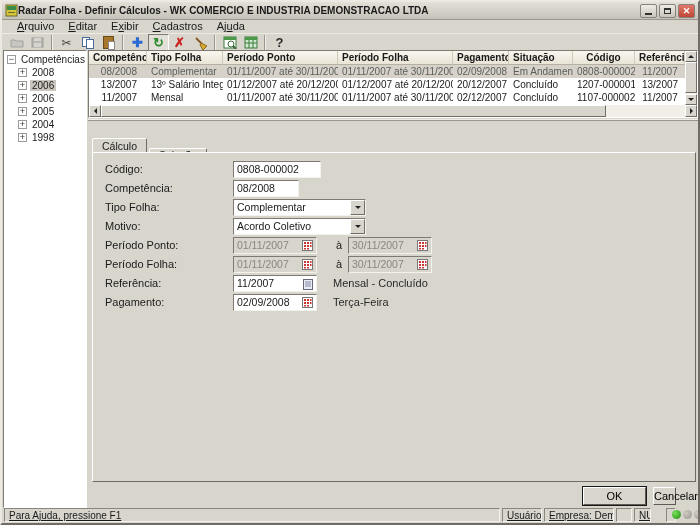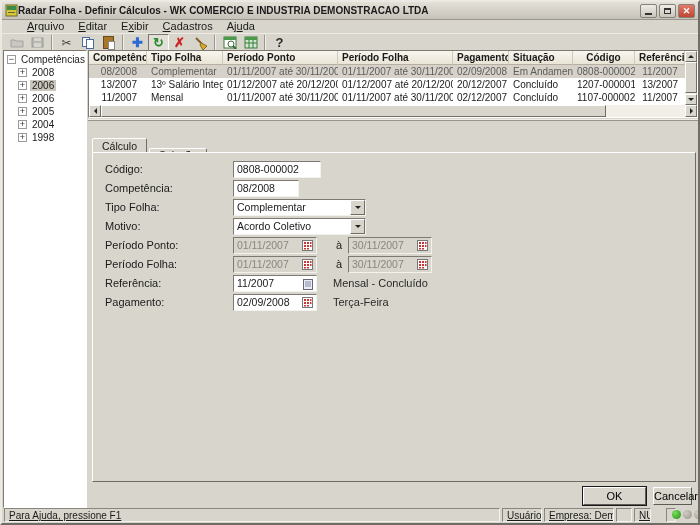--- a/index.html
+++ b/index.html
@@ -22,21 +22,21 @@
   .winbtns{ display:flex; gap:2px; }
   .wbtn{
     width:17px; height:14px; display:flex; align-items:center; justify-content:center;
     background:linear-gradient(#efece6,#c9c5bc); border:1px solid #86827a; border-radius:2px;
     font-size:9px; font-weight:bold; color:#333; position:relative;
   }
   .wbtn.close{ background:linear-gradient(#e2796a,#bf4734); color:#fff; }
   .glyph-min{ position:absolute; left:4px; bottom:2px; width:7px; height:2px; background:#333; }
   .glyph-restore{ position:absolute; left:4px; top:3px; width:7px; height:6px; border:1px solid #333; border-top-width:2px; background:transparent; }
   
-  .menubar{ position:absolute; left:0; top:18px; width:696px; height:13px; display:flex; align-items:center; padding-left:18px; }
+  .menubar{ position:absolute; left:0; top:18px; width:696px; height:13px; display:flex; align-items:center; padding-left:8px; }
   .menuitem{ padding:0 7px; height:13px; line-height:13px; cursor:default; }
   
   .toolbar{ position:absolute; left:0; top:31px; width:696px; height:18px; display:flex; align-items:center; padding-left:4px; border-top:1px solid #eeebe4; }
   .tbtn{ width:21px; height:17px; display:flex; align-items:center; justify-content:center; font-size:12px; }
   .tbtn.pressed{ border:1px solid; border-color:#7a766f #fff #fff #7a766f; background:#e2dfd8; }
   .tsep{ width:2px; height:15px; border-left:1px solid #9a968e; border-right:1px solid #f2efe8; margin:0 3px; }
   .dis{ opacity:.45; filter:grayscale(1); }
   .copy-icon{ position:relative; width:12px; height:12px; }
   .copy-icon i{ position:absolute; width:8px; height:10px; background:#fff; border:1px solid #4a6a9a; }
   .copy-icon i:nth-child(1){ left:0; top:0; }
@@ -489,21 +489,21 @@
               <rect x="5" y="8" width="2" height="1.5"></rect>
             </g>
           </svg>
       </span>
       <span class="note" style="left:240px;">Terça-Feira</span>
     </div>
 
   </div>
 
   <button class="btn default" style="left:581px;top:485px;width:63px;">OK</button>
-  <button class="btn" style="left:651px;top:485px;width:39px;">Cancelar</button>
+  <button class="btn" style="left:651px;top:485px;width:23px;">Cancelar</button>
 
   <div class="statusbar">
     <span class="scell" style="left:2px;width:496px;">Para Ajuda, pressione F1</span>
     <span class="scell" style="left:500px;width:40px;">Usuário:</span>
     <span class="scell" style="left:542px;width:70px;">Empresa: Demo</span>
     <span class="scell" style="left:614px;width:16px;"></span>
     <span class="scell" style="left:632px;width:17px;">NUM</span>
     <span class="scell" style="left:664px;width:4px;"></span>
     <span class="leds">
       <span class="led on"></span>

